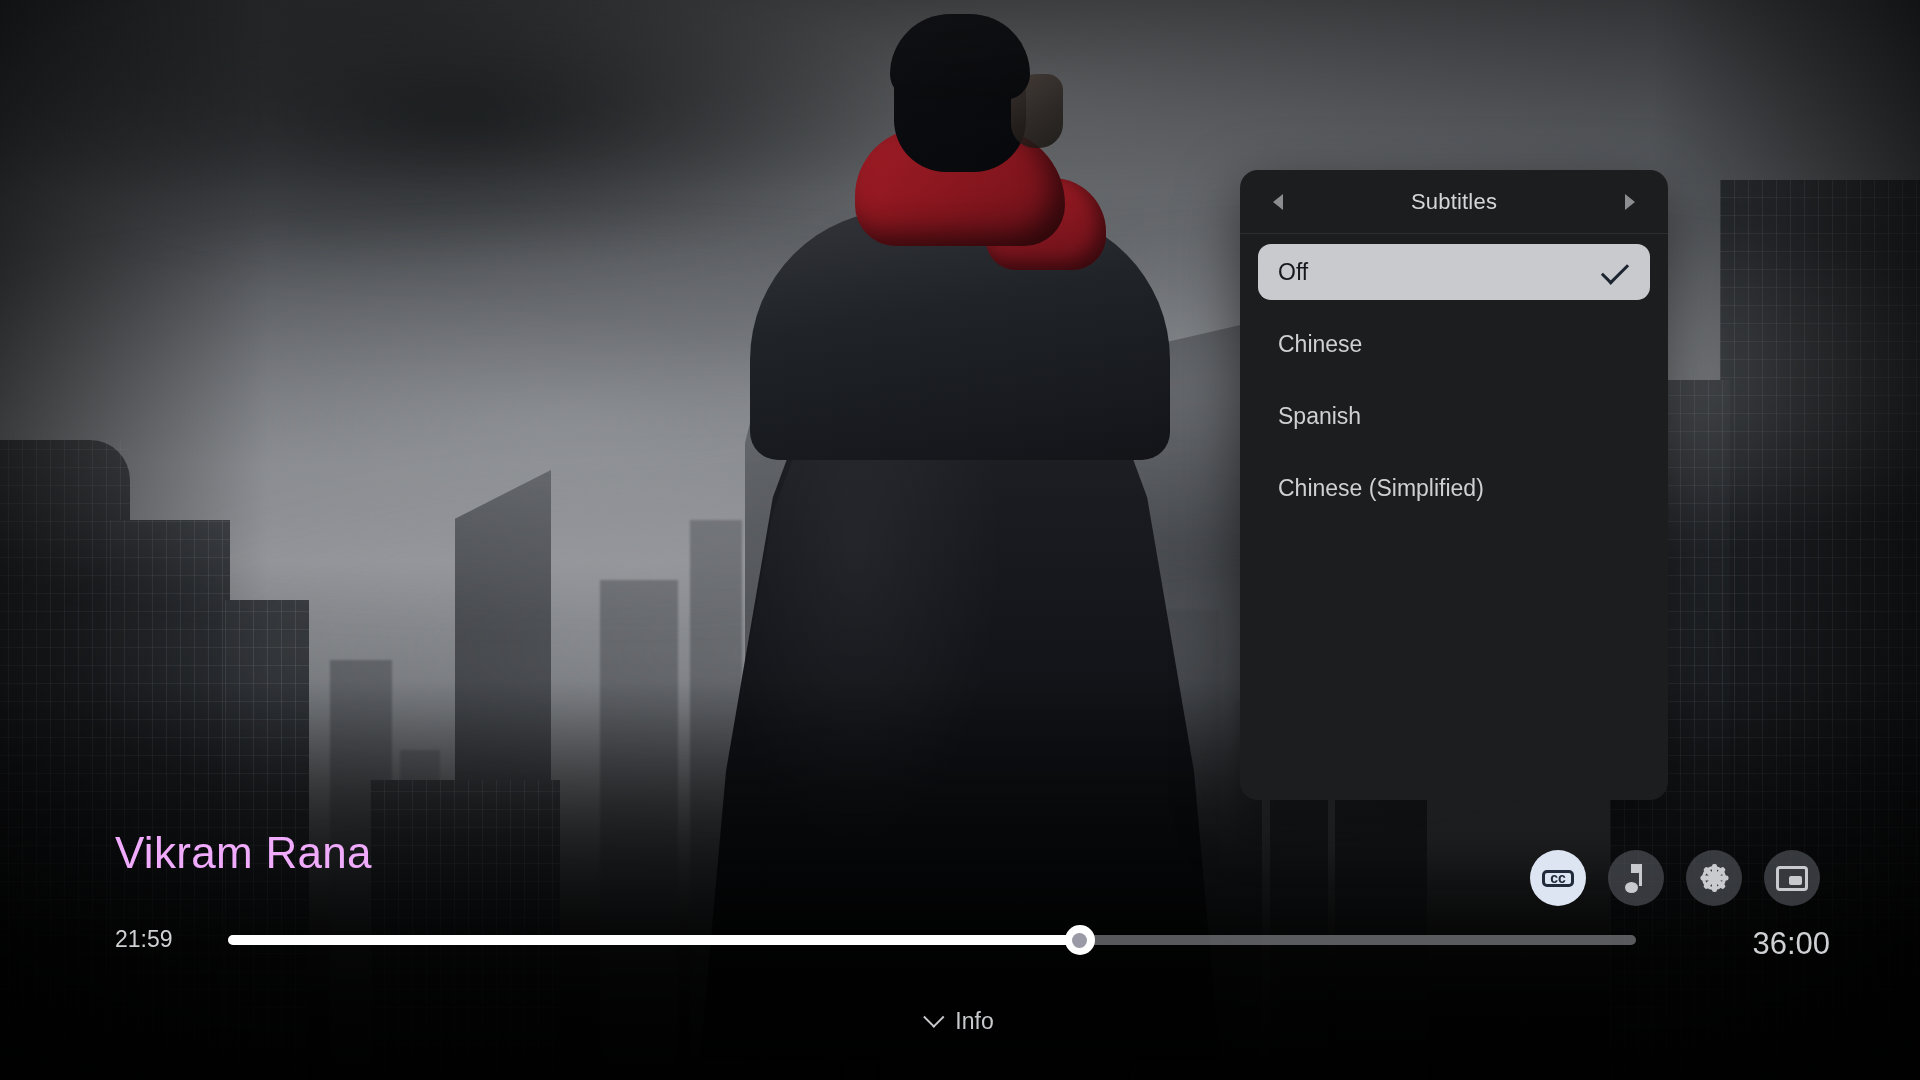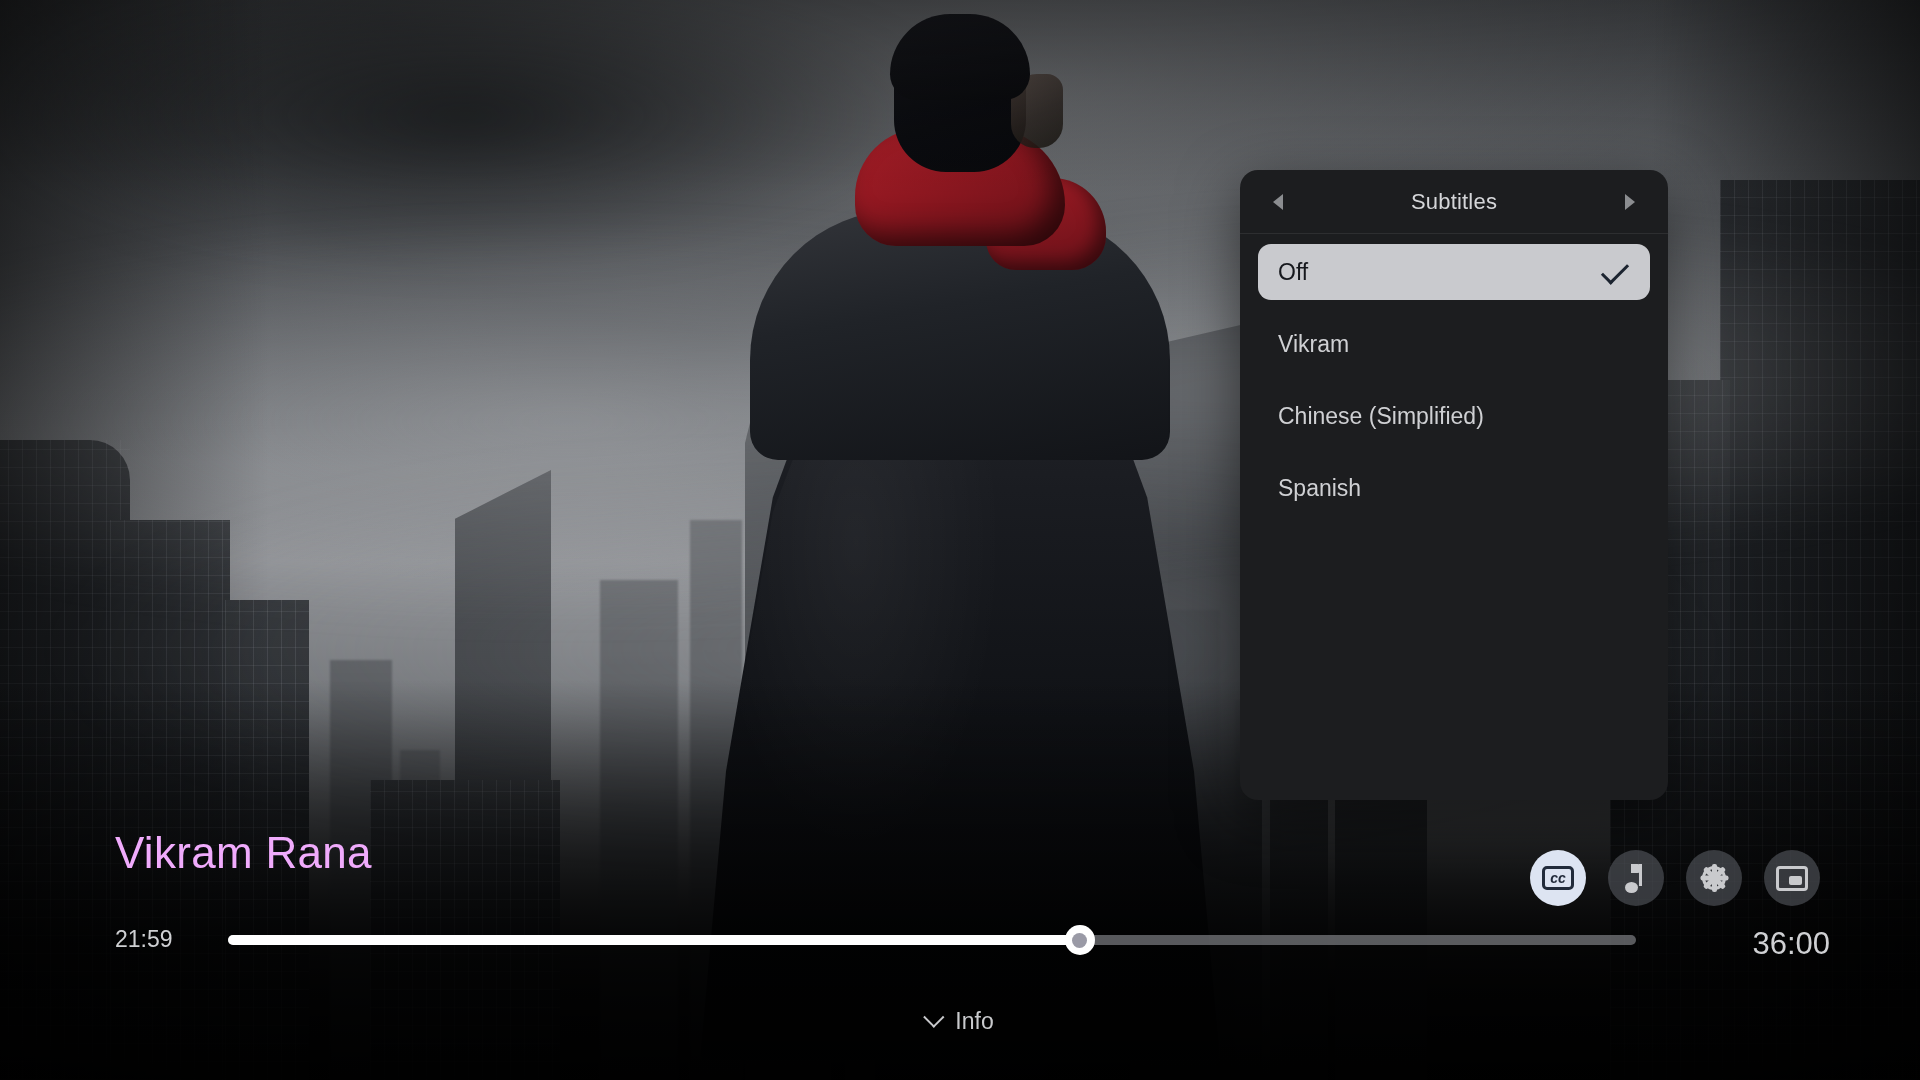--- a/index.html
+++ b/index.html
@@ -189,22 +189,22 @@
   }
   .ctrl {
     width:56px; height:56px; border-radius:50%;
     background:rgba(95,99,106,0.55);
     display:flex; align-items:center; justify-content:center;
   }
   .ctrl.active { background:#dde4f2; }
 
   
   .cc-box {
-    width:32px; height:24px; border:3px solid #222b3b; border-radius:5px;
-    display:flex; align-items:center; justify-content:center; gap:2px;font-style:italic;
+    width:32px; height:17px; border:3px solid #222b3b; border-radius:5px;
+    display:flex; align-items:center; justify-content:center; gap:2px;
   }
   .cc-box span { font-size:14px; line-height:1; color:#222b3b; font-weight:700; font-family:"Liberation Sans", sans-serif; }
 
   
   .note { position:relative; width:26px; height:30px; }
   .note .stem { position:absolute; right:7px; top:1px; width:3.5px; height:22px; background:#c9cacd; }
   .note .flag { position:absolute; right:7px; top:1px; width:11px; height:9px; background:#c9cacd; border-radius:0 6px 6px 0; }
   .note .bulb { position:absolute; left:2px; bottom:0; width:13px; height:11px; border-radius:50%; background:#c9cacd; }
 
   
@@ -335,27 +335,27 @@
         <span class="tri right"></span>
       </div>
     </div>
 
     <div class="options">
       <div class="option selected">
         <span>Off</span>
         <span class="check"></span>
       </div>
       <div class="option">
-        <span>Vikram</span>
+        <span>Chinese</span>
+      </div>
+      <div class="option">
+        <span>Spanish</span>
       </div>
       <div class="option">
         <span>Chinese (Simplified)</span>
-      </div>
-      <div class="option">
-        <span>Spanish</span>
       </div>
     </div>
   </div>
 
   <div id="player-title">Vikram Rana</div>
 
   <div id="control-buttons">
 
     <div class="ctrl active">
       <span class="cc-box">

